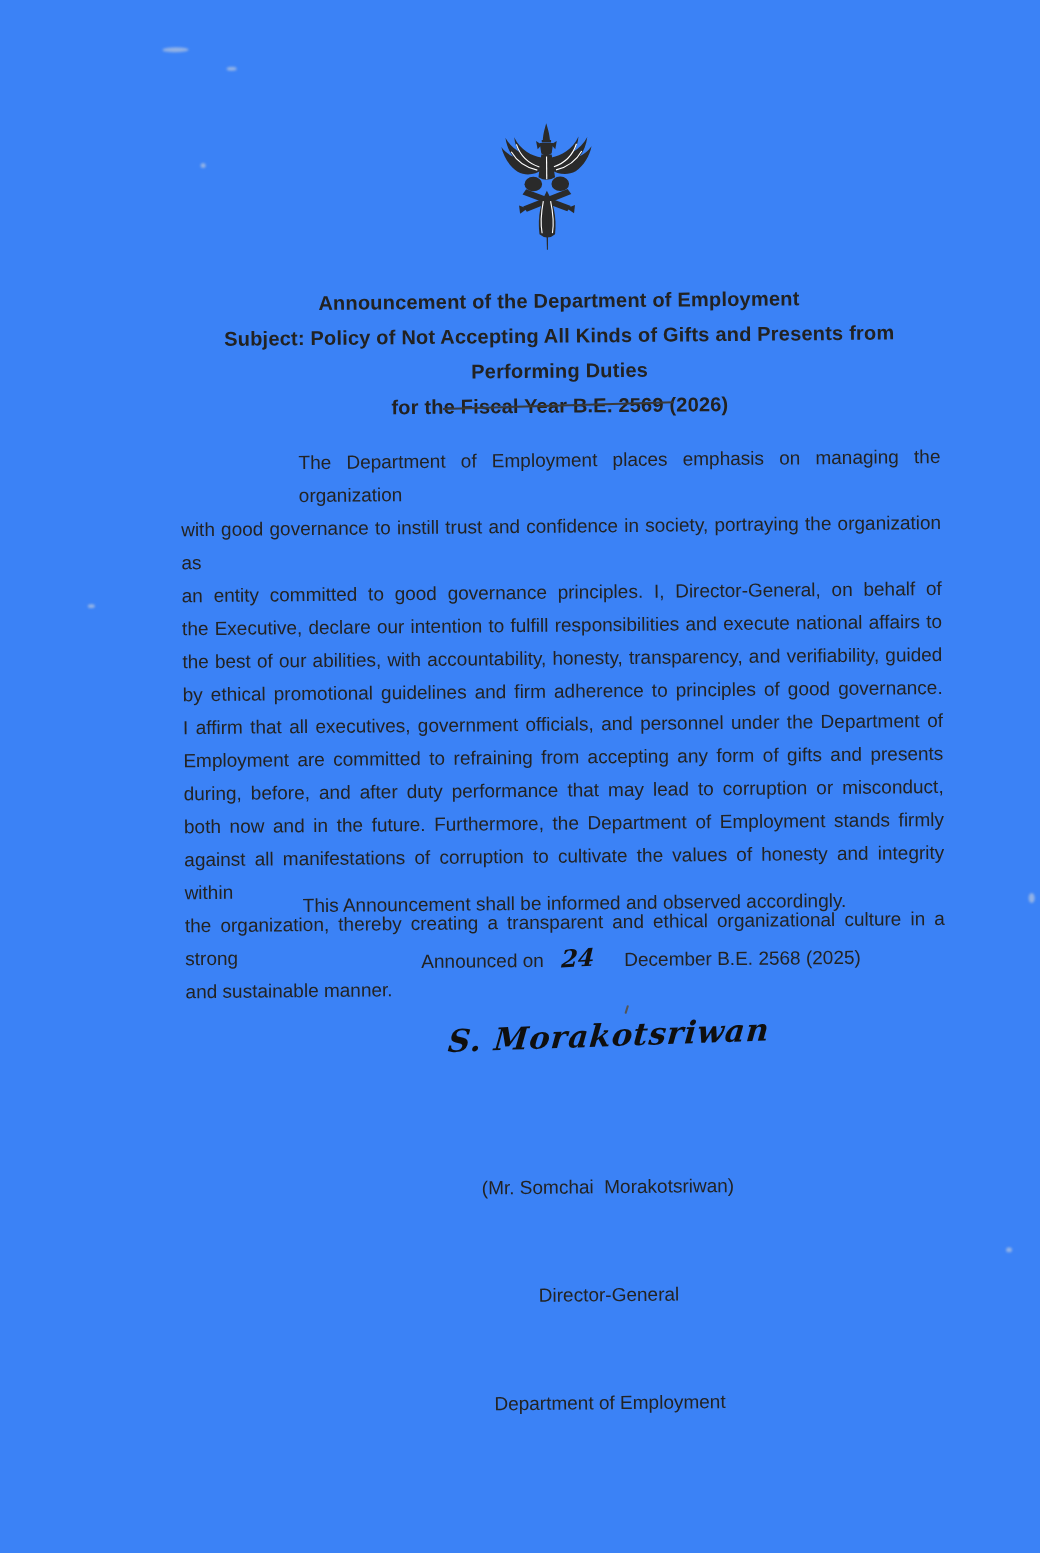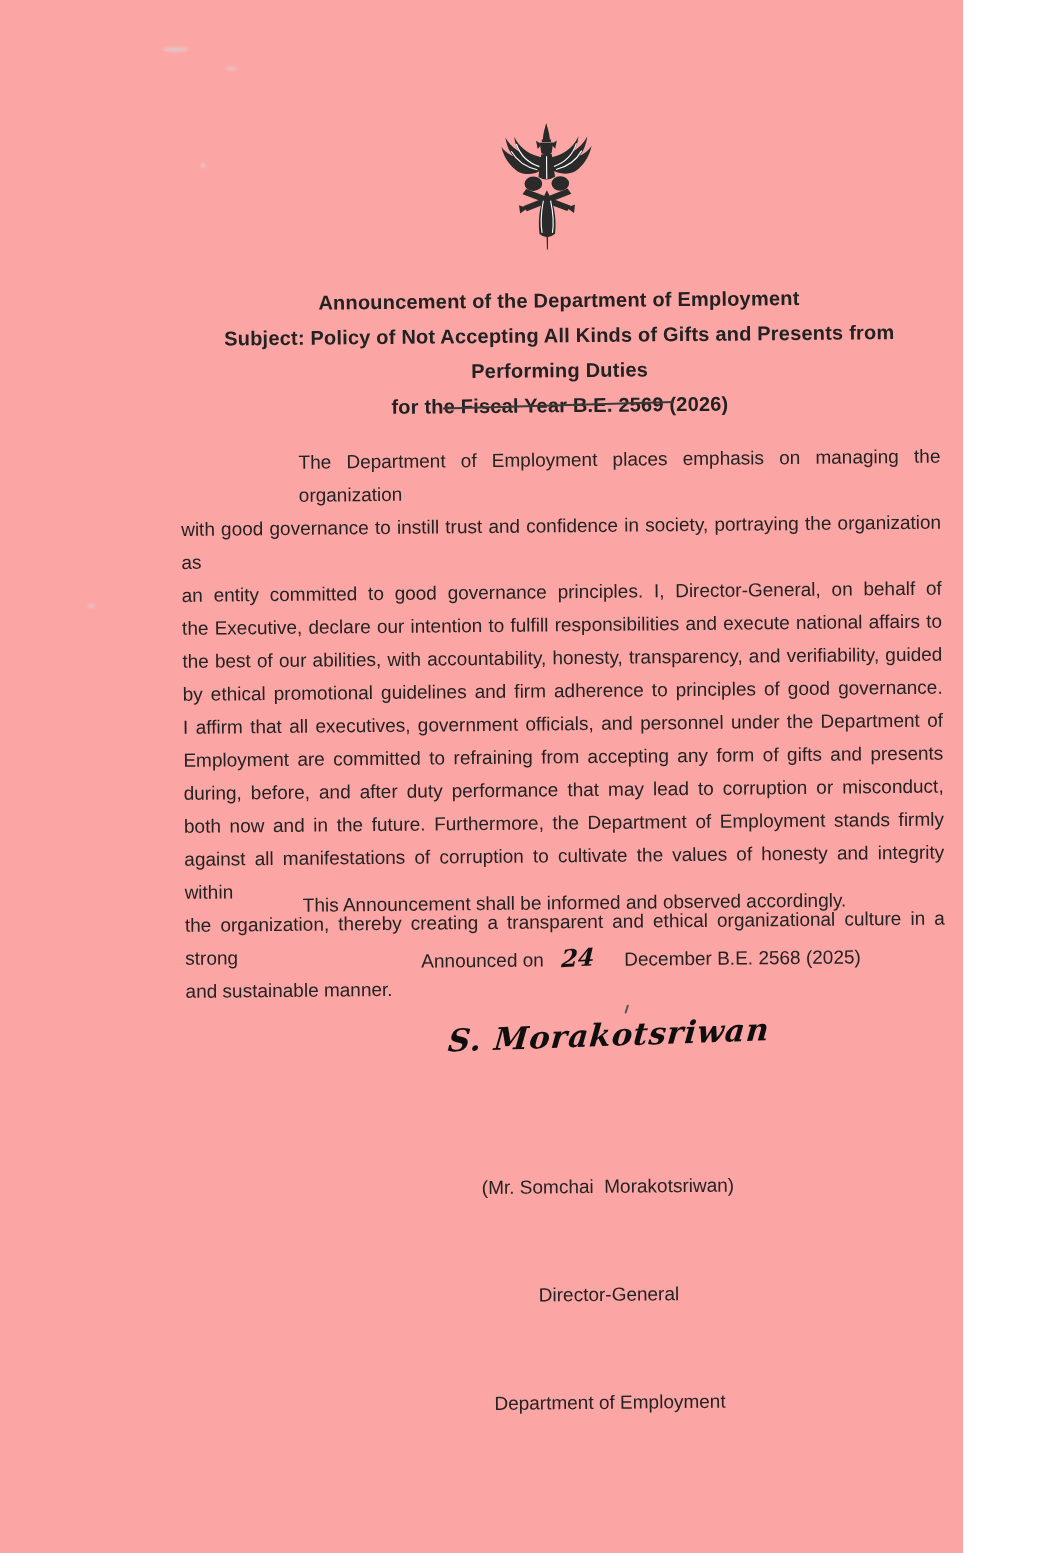--- a/index.html
+++ b/index.html
@@ -2,23 +2,23 @@
 <html><head>
 <meta charset="utf-8">
 <style>
   html, body {
     margin: 0;
     padding: 0;
     background: #ffffff;
   }
   .page {
     position: relative;
-    width: 963px;
+    width: 1040px;
     height: 1553px;
-    background: #fca5a5;
+    background: #3b82f6;
     overflow: hidden;
     font-family: "Liberation Sans", sans-serif;
     color: #1c1c1c;
   }
   .sheet {
     position: absolute;
     inset: 0;
     transform: rotate(-0.55deg);
     transform-origin: 50% 40%;
   }

